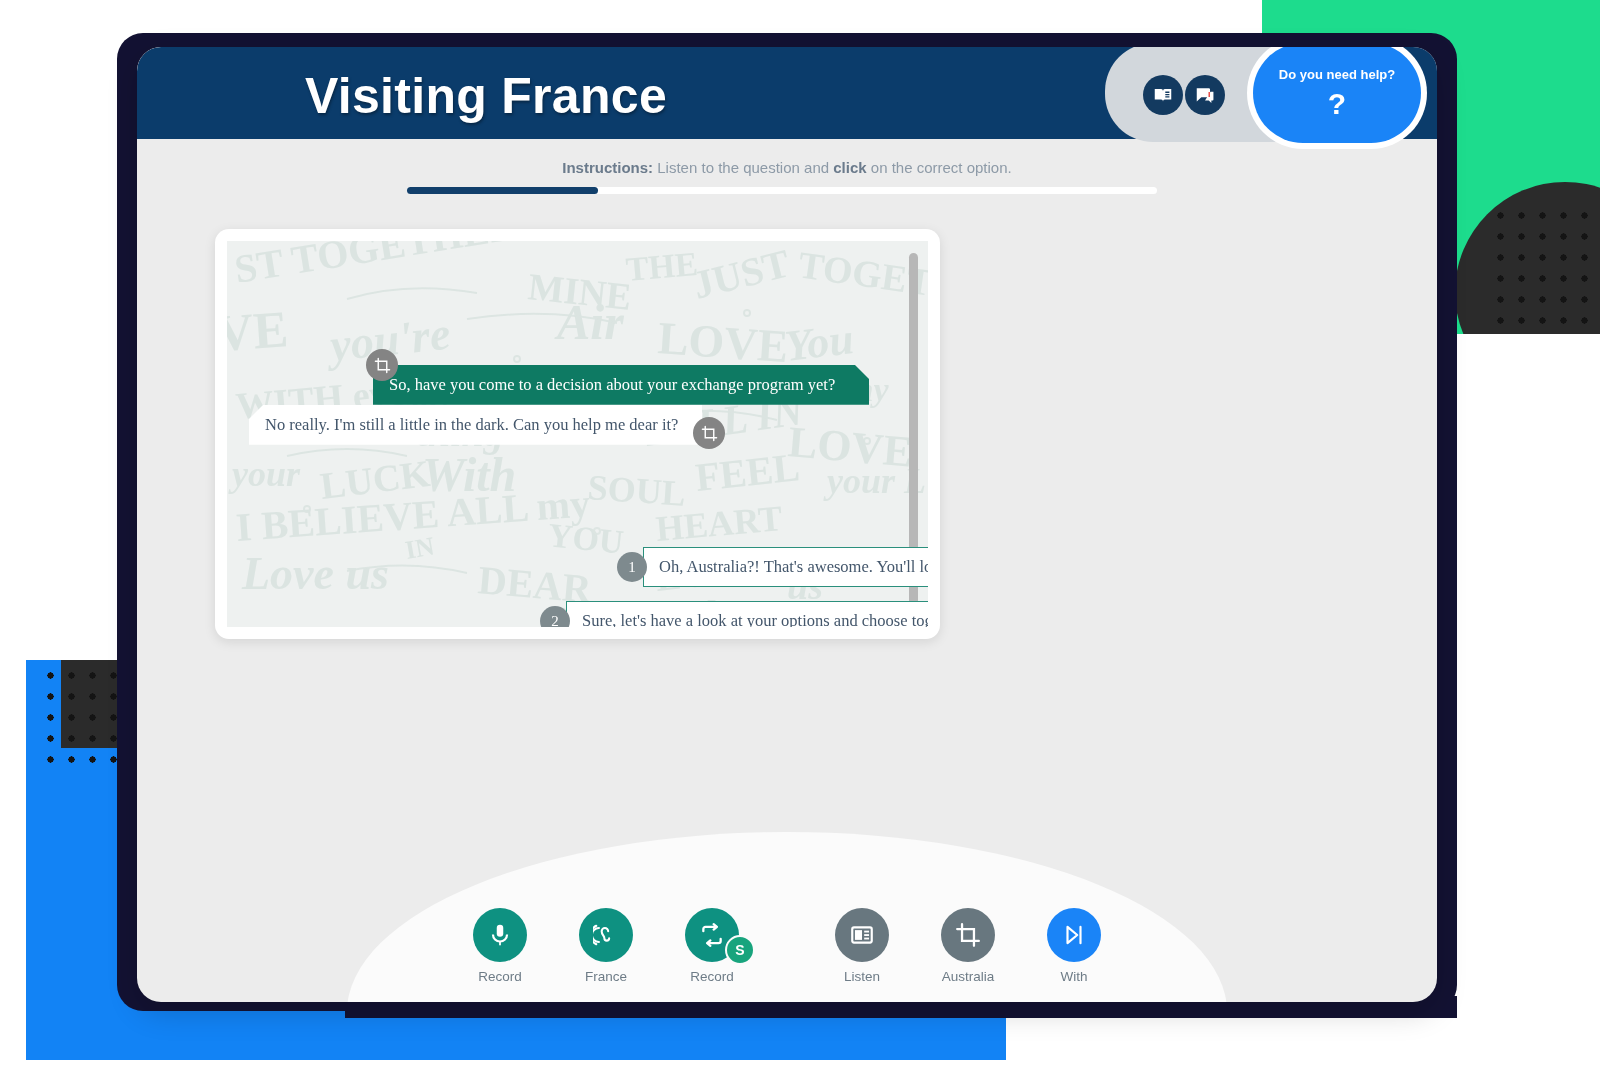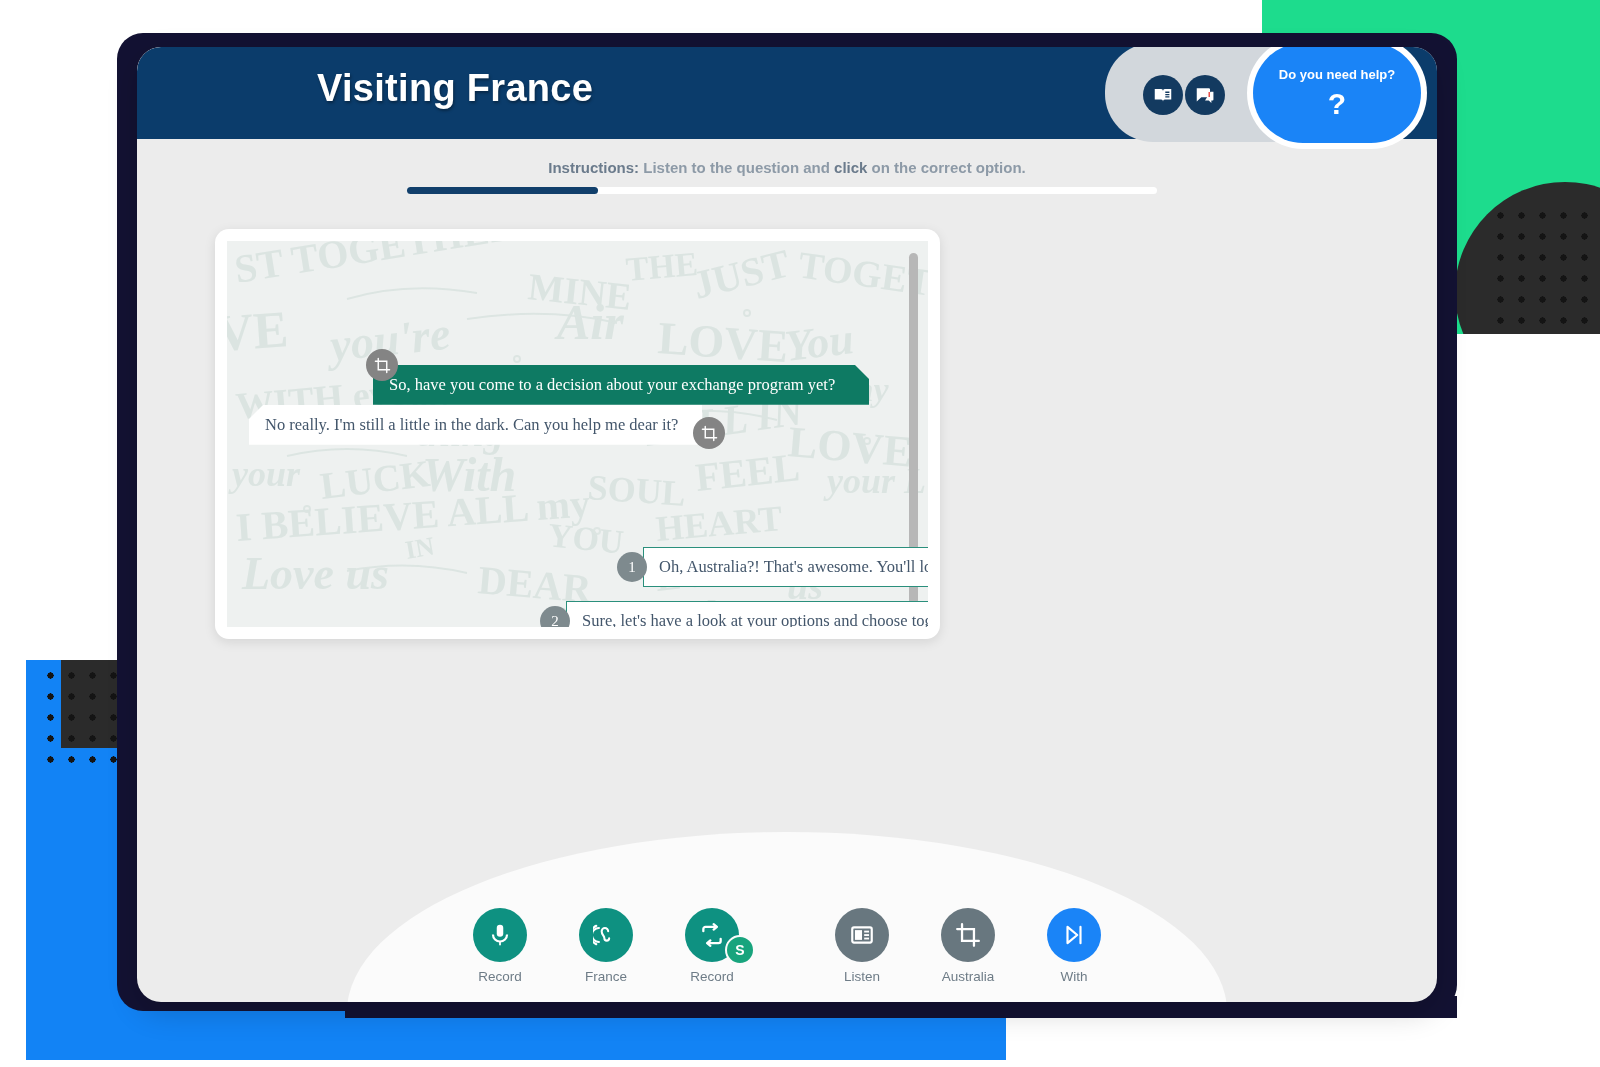--- a/index.html
+++ b/index.html
@@ -38,22 +38,22 @@
     background:#ececec;border-radius:24px;overflow:hidden;
     box-shadow:0 10px 30px rgba(0,0,0,.18);
   }
 
   
   #header{
     position:absolute;left:0;top:0;width:1300px;height:92px;background:#0b3c6b;
     border-top-left-radius:24px;
   }
   #app-title{
-    position:absolute;left:180px;top:20px;
-    font-size:38px;font-weight:bold;color:#ffffff;letter-spacing:.3px;
+    position:absolute;left:168px;top:20px;
+    font-size:50px;font-weight:bold;color:#ffffff;letter-spacing:.3px;
     text-shadow:1px 2px 3px rgba(0,0,0,.35);
   }
   #header-tools-round{
     position:absolute;left:968px;top:-4px;width:250px;height:99px;
     background:#d2d7dc;border-radius:48px;
   }
   .hdr-icon-btn{
     position:absolute;top:28px;width:40px;height:40px;border-radius:50%;
     background:#133a60;display:flex;align-items:center;justify-content:center;
   }
@@ -66,21 +66,21 @@
     background:#1a84f7;border-radius:50px;
     box-shadow:0 0 0 6px #ffffff;
     display:flex;flex-direction:column;align-items:center;justify-content:center;
   }
   #help-label{color:#ffffff;font-size:13px;font-weight:bold;line-height:1;}
   #help-qmark{color:#ffffff;font-size:30px;font-weight:bold;line-height:1;margin-top:8px;}
 
   
   #instructions{
     position:absolute;left:0;top:112px;width:1300px;text-align:center;
-    font-size:15px;color:#8d9aa7;font-weight:bold;
+    font-size:15px;color:#8d9aa7;
   }
   #instructions b{color:#6b7b8c;}
   #progress-track{
     position:absolute;left:270px;top:140px;width:750px;height:7px;
     background:#ffffff;border-radius:4px;
   }
   #progress-fill{
     position:absolute;left:0;top:0;height:7px;width:25.5%;
     background:#113f6b;border-radius:4px;
   }

